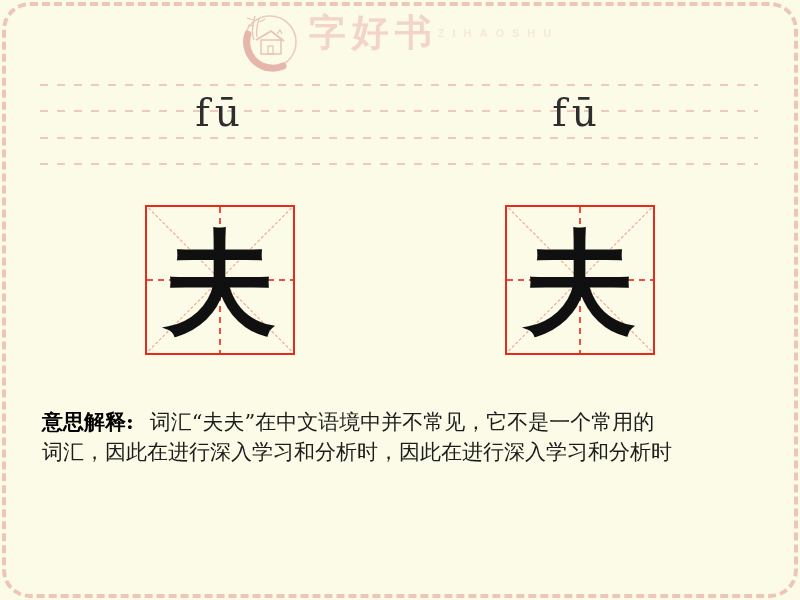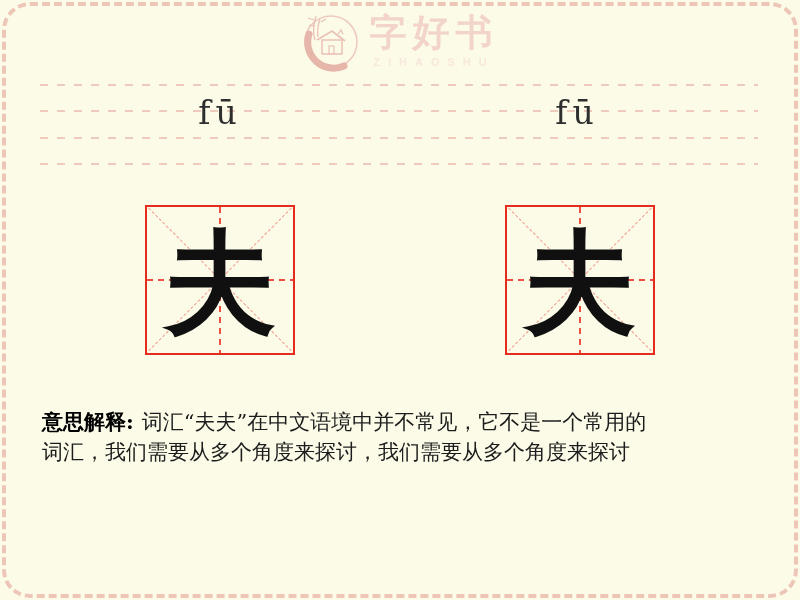--- a/index.html
+++ b/index.html
@@ -12,38 +12,38 @@
   .page-border{
     position:absolute;left:2px;top:2px;right:2px;bottom:2px;
     border:4px dashed #EDC6B8;border-radius:28px;
     pointer-events:none;
   }
   
   .logo{
     position:absolute;left:0;right:0;top:10px;
     display:flex;justify-content:center;align-items:flex-start;gap:10px;
   }
-  .logo-text{display:flex;flex-direction:column;align-items:center;}
+  .logo-text{display:flex;flex-direction:row;align-items:center;}
   .brand{
     font-size:37px;font-weight:700;color:#F2D4C9;letter-spacing:6px;
     font-family:"DejaVu Serif", serif;line-height:44px;
   }
   .brand-latin{
     font-size:11px;color:#F7E8DC;letter-spacing:8px;margin-top:2px;
     font-family:"Liberation Sans", sans-serif;font-weight:700;
   }
   
   .rule{
     position:absolute;left:40px;width:718px;height:2px;
     background:repeating-linear-gradient(90deg,#EFC9BC 0 8px,transparent 8px 17px);
   }
   .rule.r1{top:84px;} .rule.r2{top:110px;} .rule.r3{top:137px;} .rule.r4{top:163px;}
   .pinyin{
     position:absolute;top:88px;width:160px;text-align:center;
-    font-size:33px;color:#2E2E2E;letter-spacing:5px;line-height:50px;
+    font-size:39px;color:#2E2E2E;letter-spacing:5px;line-height:50px;
     font-family:"DejaVu Serif", serif;
   }
   .pinyin.p1{left:140px;}
   .pinyin.p2{left:497px;}
   
   .char-box{
     position:absolute;top:205px;width:150px;height:150px;
     border:2px solid #E52B1E;box-sizing:border-box;
     overflow:hidden;background:transparent;
   }
@@ -68,21 +68,21 @@
     display:flex;align-items:center;justify-content:center;
     font-size:112px;font-weight:600;color:#101010;
     font-family:"DejaVu Serif", serif;padding-top:6px;box-sizing:border-box;
   }
   
   .definition{
     position:absolute;left:42px;top:407px;width:725px;
     font-size:21px;line-height:29.5px;color:#1C1C1C;
     font-family:"DejaVu Serif", serif;
   }
-  .def-label{font-weight:700;color:#000;margin-right:8px;}
+  .def-label{font-weight:700;color:#000;margin-right:16px;}
 </style>
 </head>
 <body>
 
 <div class="page-border"></div>
 
 <div class="logo">
   <span>
     <svg width="58" height="66" viewBox="0 0 58 66" aria-hidden="true">
       <circle cx="29" cy="32" r="26" fill="none" stroke="#EDCBBE" stroke-width="1.6"></circle>
@@ -122,14 +122,14 @@
   <div class="diag d2"></div>
   <div class="line-h"></div>
   <div class="line-v"></div>
   <div class="hanzi">夫</div>
 </div>
 
 <div class="definition">
   <div class="def-line">
     <span class="def-label">意思解释:</span><span>词汇“夫夫”在中文语境中并不常见，它不是一个常用的</span>
   </div>
-  <div class="def-line">词汇，我们需要从多个角度来探讨，我们需要从多个角度来探讨</div>
+  <div class="def-line">词汇，因此在进行深入学习和分析时，因此在进行深入学习和分析时</div>
 </div>
 
 </body></html>

